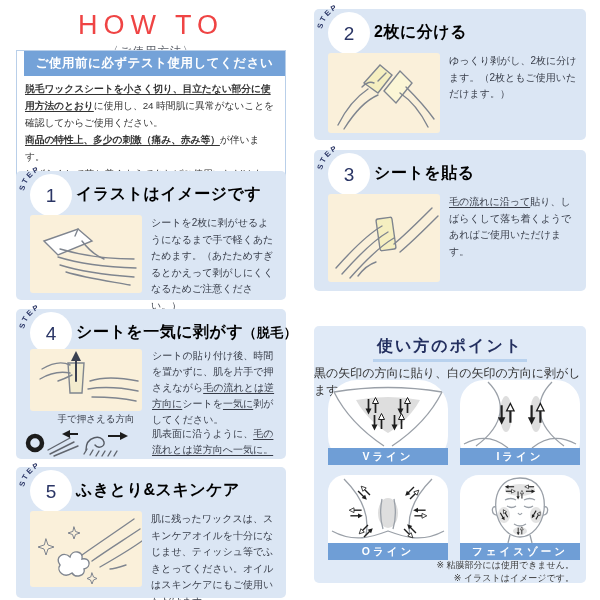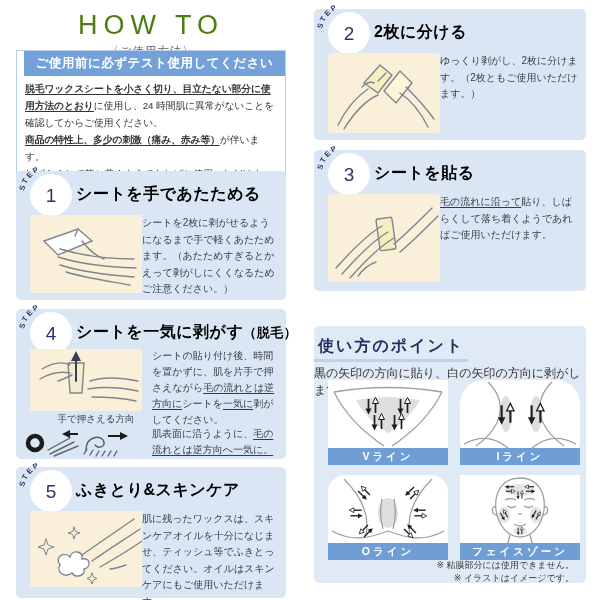--- a/index.html
+++ b/index.html
@@ -1,51 +1,51 @@
 <!DOCTYPE html>
 <html><head>
 <meta charset="utf-8">
 <style>
   html,body{margin:0;padding:0;background:#fff;}
   #stage{position:relative;width:600px;height:600px;background:#ffffff;overflow:hidden;
          font-family:"Liberation Sans","DejaVu Sans",sans-serif;color:#373c48;}
 
   
   .howto{position:absolute;left:0;top:10px;width:302px;text-align:center;}
-  .howto-title{font-size:27px;letter-spacing:6px;font-weight:400;color:#4d7c0f;}
+  .howto-title{font-size:27px;letter-spacing:6px;font-weight:400;color:#ef4444;}
   .howto-sub{font-size:11.5px;color:#5a5f68;letter-spacing:1px;margin-top:3px;}
 
   
   .warnbox{position:absolute;left:16px;top:50px;width:270px;background:#fff;border:1px solid #b9cfe9;box-sizing:border-box;}
   .warnhead{background:#74a2d8;color:#fff;font-weight:bold;font-size:12.5px;text-align:center;padding:4px 0;letter-spacing:0.5px;margin-left:7px;}
   .warnbody{padding:5px 8px 7px 8px;font-size:9.8px;line-height:1.73;color:#333;letter-spacing:-0.1px;}
   .bu{font-weight:bold;text-decoration:underline;text-underline-offset:2px;}
   .u{text-decoration:underline;text-underline-offset:2px;}
 
   
   .panel{position:absolute;background:#dbe6f4;border-radius:5px;}
   .stepcircle{position:absolute;left:2px;top:-9px;}
   .stepword{font-size:7.5px;letter-spacing:2px;fill:#2a3565;font-weight:bold;}
   .stepnum{font-size:19px;fill:#2a3565;}
   .steptitle{position:absolute;left:60px;top:13px;font-size:16px;font-weight:bold;color:#000000;letter-spacing:0.5px;white-space:nowrap;}
   .steptitle .suffix{font-size:13px;}
-  .steprow{position:absolute;left:14px;top:44px;right:8px;display:flex;}
+  .steprow{position:absolute;left:14px;top:44px;right:8px;display:flex;gap:9px;}
   .art{background:#faf0da;border-radius:3px;flex:none;}
   .steptext{flex:1;font-size:10px;line-height:1.66;color:#373c48;}
 
   
   .s4art{position:absolute;left:14px;top:40px;}
   .s4text1{position:absolute;left:136px;top:39px;right:8px;font-size:10px;line-height:1.6;color:#373c48;}
   .s4cap{position:absolute;left:16px;top:104px;width:128px;text-align:center;font-size:9.5px;color:#373c48;}
   .s4diagram{position:absolute;left:6px;top:117px;}
   .s4text2{position:absolute;left:136px;top:117px;right:8px;font-size:10px;line-height:1.6;color:#373c48;}
 
   
   .pointsbox{position:absolute;left:314px;top:326px;width:272px;height:257px;background:#e0eaf7;border-radius:5px;}
-  .ptitle{position:absolute;top:10px;left:0;right:0;text-align:left;}
+  .ptitle{position:absolute;top:10px;left:0;right:0;text-align:center;}
   .ptitle span{display:inline-block;font-size:16px;font-weight:bold;color:#232f5f;letter-spacing:2px;
                border-bottom:3px solid #b9d2ee;padding:0 4px 2px 4px;}
   .psub{position:absolute;top:39px;left:0;right:0;text-align:left;font-size:12px;color:#333;}
   .zonecard{position:absolute;width:120px;background:#fff;}
   .zoneimg{display:block;}
   .zonelabel{height:17px;background:#6f9ed6;color:#fff;font-size:10.5px;font-weight:bold;text-align:center;line-height:17px;letter-spacing:3px;}
   .pnotes{position:absolute;right:12px;top:233px;text-align:right;font-size:9px;color:#3a3a3a;line-height:1.45;}
 
   svg{display:block;}
 </style>
@@ -68,21 +68,21 @@
     </div>
   </div>
 
   <div class="panel" style="left:16px;top:171px;width:270px;height:129px;">
     <svg class="stepcircle" width="56" height="56" viewBox="0 0 56 56">
       <circle cx="33" cy="33" r="21" fill="#ffffff"></circle>
       <path id="arc1" d="M 6 33 A 27 27 0 0 1 33 6" fill="none"></path>
       <text class="stepword"><textPath href="#arc1" startOffset="4">STEP</textPath></text>
       <text class="stepnum" x="33" y="40" text-anchor="middle">1</text>
     </svg>
-    <div class="steptitle">シートを手であたためる</div>
+    <div class="steptitle">イラストはイメージです</div>
     <div class="steprow">
       <svg class="art" width="112" height="78" viewBox="0 0 112 78">
         <g fill="none" stroke="#7f858f" stroke-width="1.4" stroke-linecap="round">
           <path d="M14 26 L48 14 L62 26 L28 40 Z" fill="#ffffff"></path>
           <path d="M48 14 L45 21"></path>
           <path d="M30 34 C50 40 72 44 104 44"></path>
           <path d="M28 42 C50 49 74 52 106 53"></path>
           <path d="M30 50 C52 57 76 60 104 62"></path>
           <path d="M36 57 C56 63 78 66 100 70"></path>
           <path d="M52 26 C58 34 64 40 74 44"></path>
@@ -203,21 +203,21 @@
         </g>
       </svg>
       <div class="steptext">肌に残ったワックスは、スキンケアオイルを十分になじませ、ティッシュ等でふきとってください。オイルはスキンケアにもご使用いただけます。</div>
     </div>
   </div>
 
   <div class="pointsbox">
     <div class="ptitle"><span>使い方のポイント</span></div>
     <div class="psub">黒の矢印の方向に貼り、白の矢印の方向に剥がします。</div>
 
-    <div class="zonecard" style="left:14px;top:54px;">
+    <div class="zonecard" style="left:14px;top:54px;border-radius:29px;">
       <svg class="zoneimg" width="120" height="68" viewBox="0 0 120 68">
         <defs>
           <g id="prV">
             <path d="M-3.5 -7 L-3.5 4" stroke="#1e1e1e" stroke-width="1.7"></path>
             <path d="M-6.5 2.5 L-3.5 8.5 L-0.5 2.5 Z" fill="#1e1e1e"></path>
             <path d="M3.5 7 L3.5 -4" stroke="#1e1e1e" stroke-width="1.7"></path>
             <path d="M0.5 -2.5 L3.5 -8.5 L6.5 -2.5 Z" fill="#ffffff" stroke="#1e1e1e" stroke-width="1"></path>
           </g>
         </defs>
         <path d="M28 20 Q60 14 92 20 C82 38 68 48 60 53 C52 48 38 38 28 20 Z" fill="#dedede"></path>
@@ -279,21 +279,21 @@
         <use href="#prO" transform="translate(36,18) rotate(-45) scale(0.8)"></use>
         <use href="#prO" transform="translate(84,18) rotate(45) scale(0.8)"></use>
         <use href="#prO" transform="translate(28,38) rotate(-90) scale(0.8)"></use>
         <use href="#prO" transform="translate(92,38) rotate(90) scale(0.8)"></use>
         <use href="#prO" transform="translate(38,56) rotate(-135) scale(0.8)"></use>
         <use href="#prO" transform="translate(82,56) rotate(135) scale(0.8)"></use>
       </svg>
       <div class="zonelabel">Oライン</div>
     </div>
 
-    <div class="zonecard" style="left:146px;top:149px;">
+    <div class="zonecard" style="left:146px;top:149px;border-radius:19px;">
       <svg class="zoneimg" width="120" height="68" viewBox="0 0 120 68">
         <defs>
           <g id="prF">
             <path d="M-3 -5.5 L-3 3" stroke="#1e1e1e" stroke-width="1.5"></path>
             <path d="M-5.5 2 L-3 7 L-0.5 2 Z" fill="#1e1e1e"></path>
             <path d="M3 5.5 L3 -3" stroke="#1e1e1e" stroke-width="1.5"></path>
             <path d="M0.5 -2 L3 -7 L5.5 -2 Z" fill="#ffffff" stroke="#1e1e1e" stroke-width="0.9"></path>
           </g>
         </defs>
         <ellipse cx="60" cy="15" rx="15" ry="6" fill="#e3e3e3"></ellipse>

